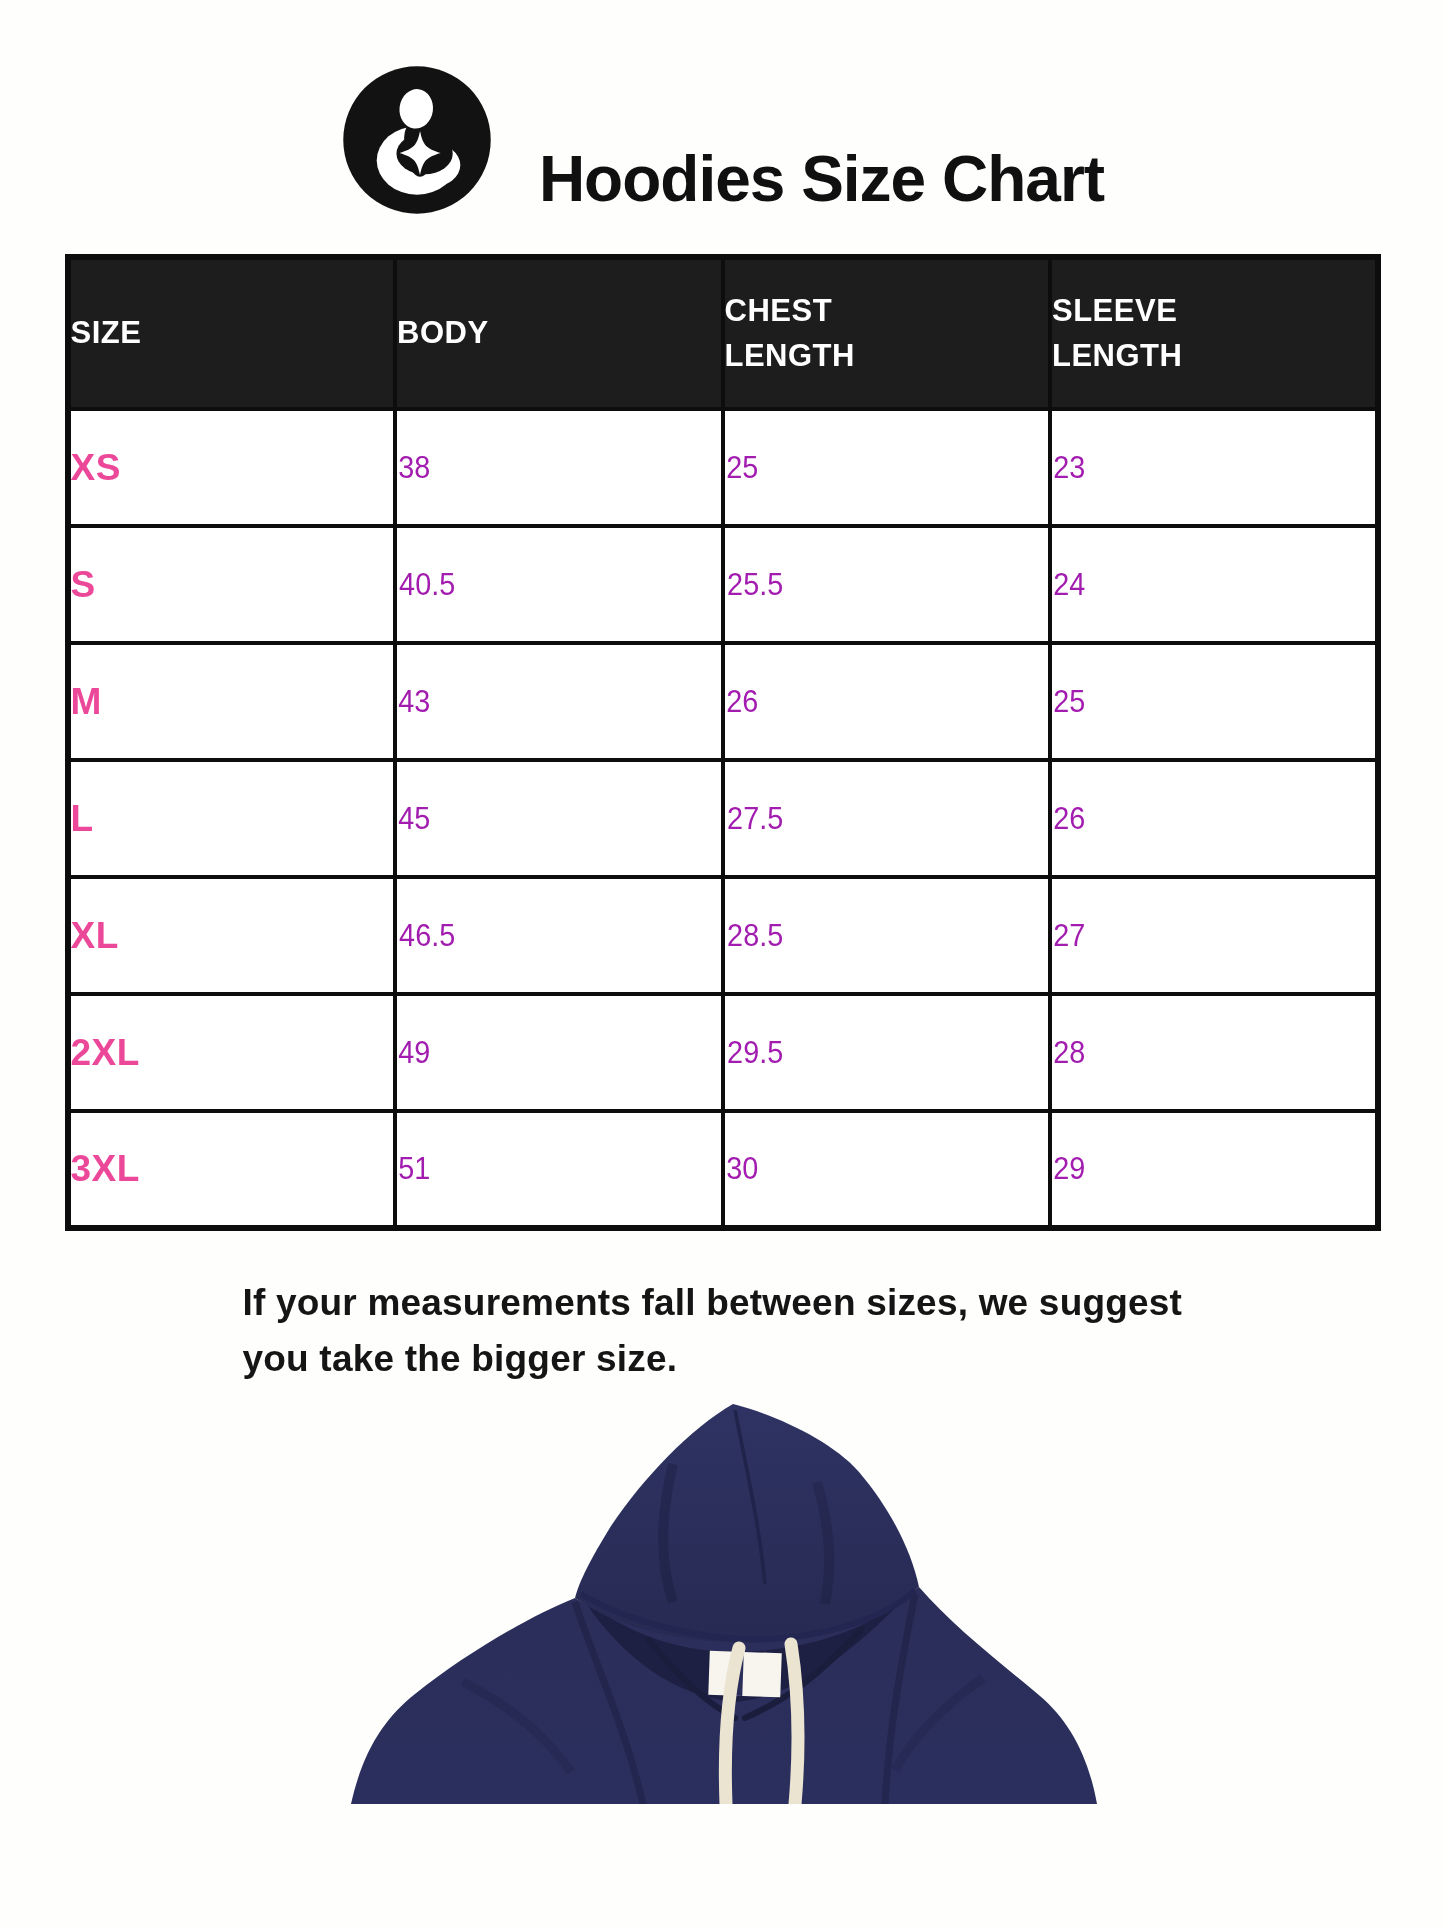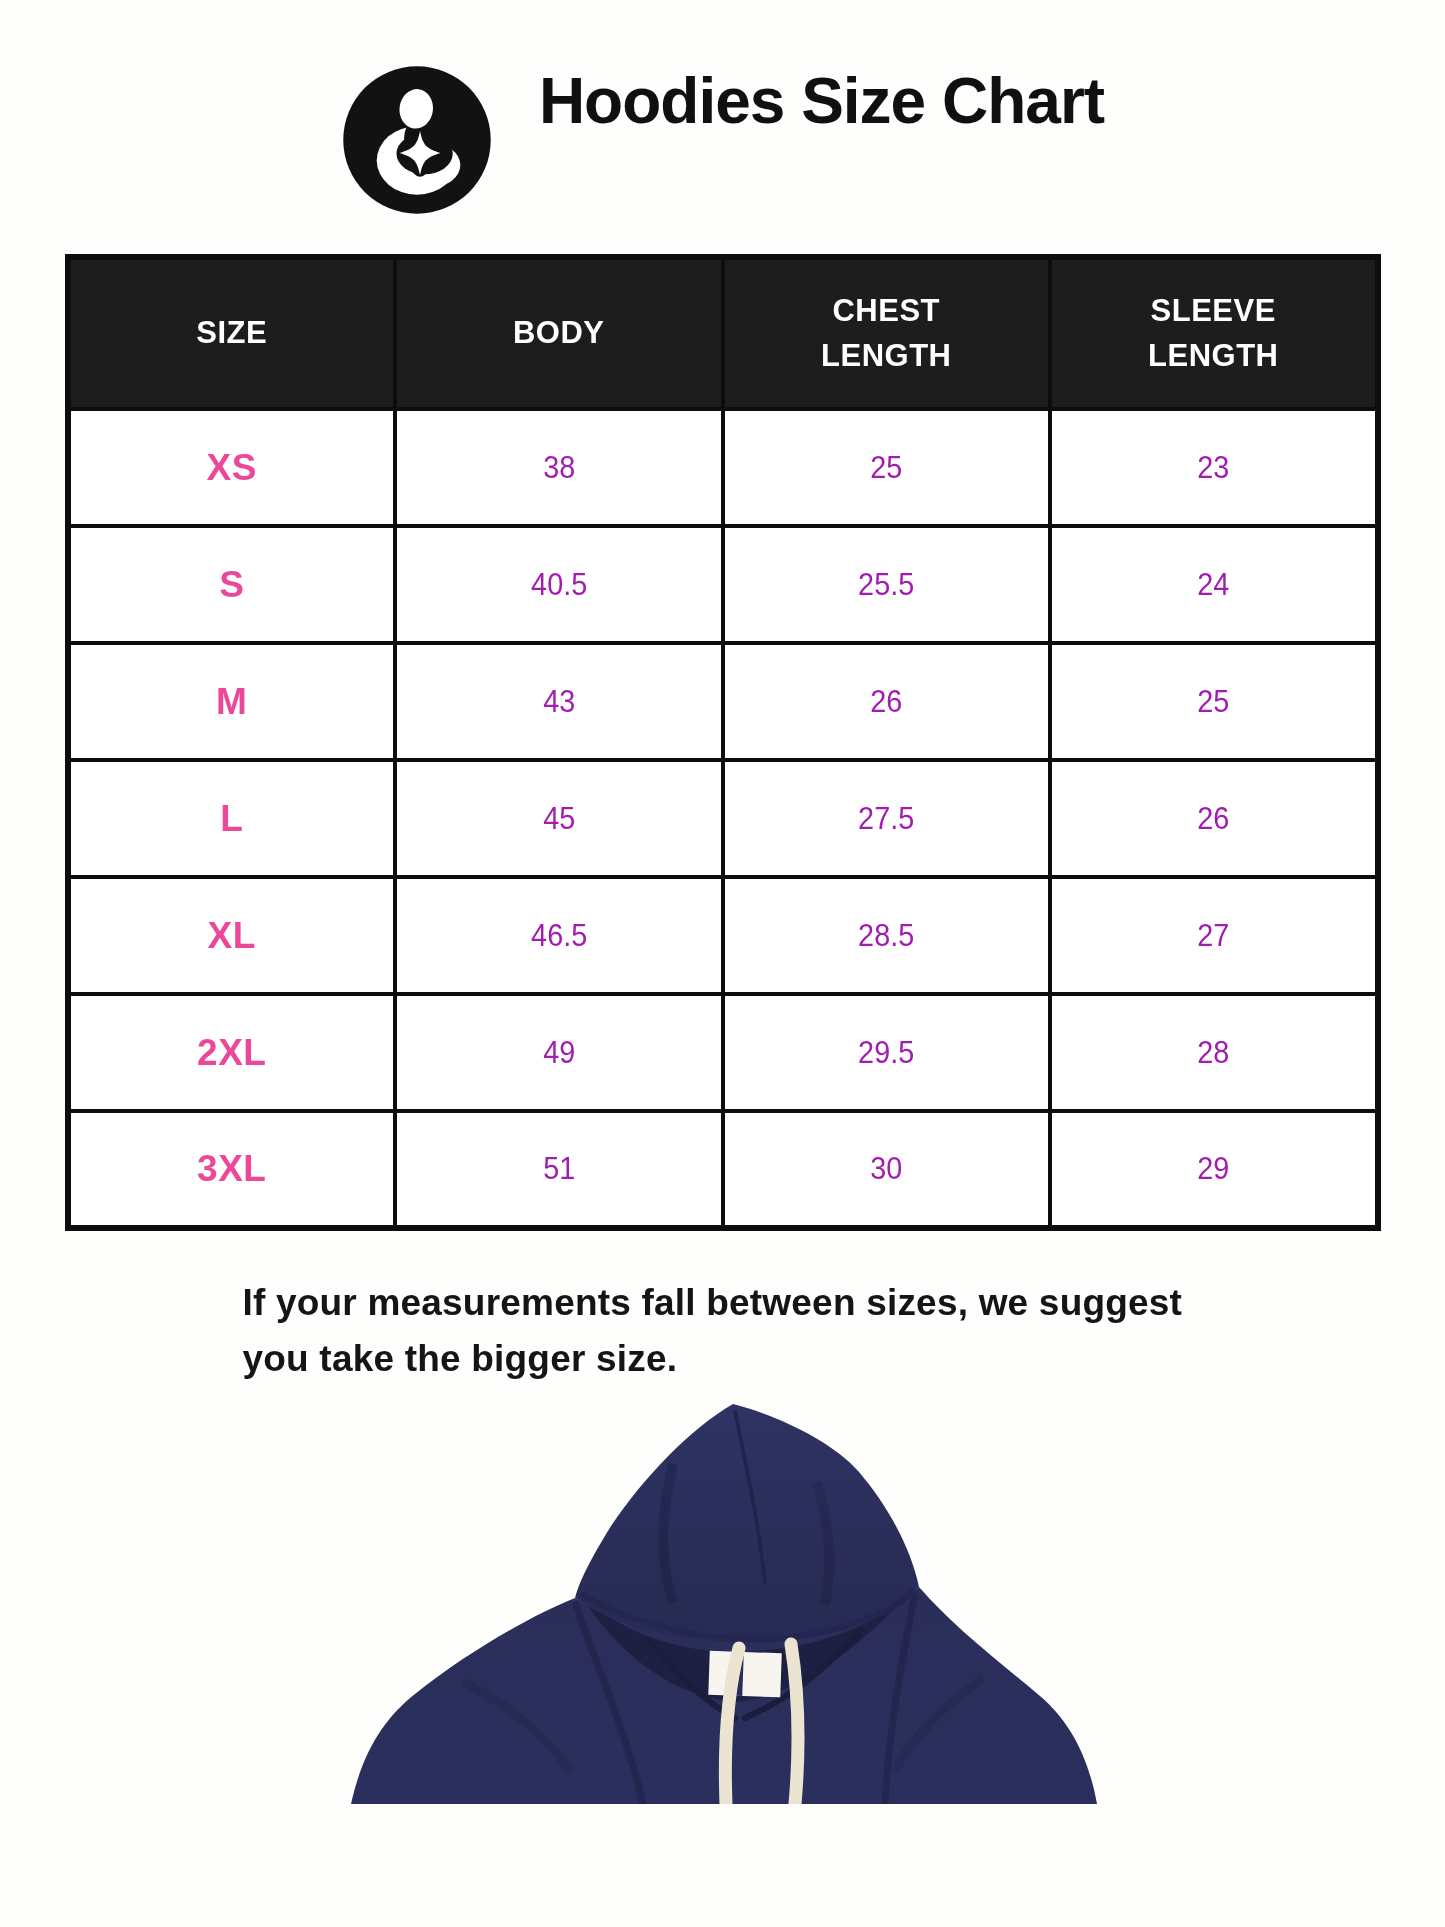--- a/index.html
+++ b/index.html
@@ -7,33 +7,33 @@
     width: 1445px; height: 1927px;
     background: #fefefd;
     overflow: hidden;
     font-family: "Liberation Sans", sans-serif;
     color: #141414;
   }
   .page { width: 1445px; height: 1927px; position: relative; overflow: hidden; }
 
   
   .header {
-    display: flex; align-items: flex-start; justify-content: center;
+    display: flex; align-items: flex-end; justify-content: center;
     gap: 46px; padding-top: 64px;
   }
   .logo { width: 152px; height: 152px; flex: 0 0 auto; }
   .logo svg { width: 100%; height: 100%; display: block; }
   .title {
     font-size: 64px; font-weight: 800; letter-spacing: -1px; color: #101010;
   }
 
   
   table.size-chart {
     width: 1316px; margin: 38px auto 0; border-collapse: collapse;
-    table-layout: fixed; text-align: center;
+    table-layout: fixed; text-align: left;
   }
   table.size-chart th, table.size-chart td {
     border: 4px solid #0d0d0d;
   }
   table.size-chart { border: 6px solid #0d0d0d; }
   thead tr { height: 152px; }
   thead th {
     background: #1d1d1d; color: #ffffff;
     font-size: 31px; font-weight: 700; letter-spacing: 0.5px;
     line-height: 1.45;

